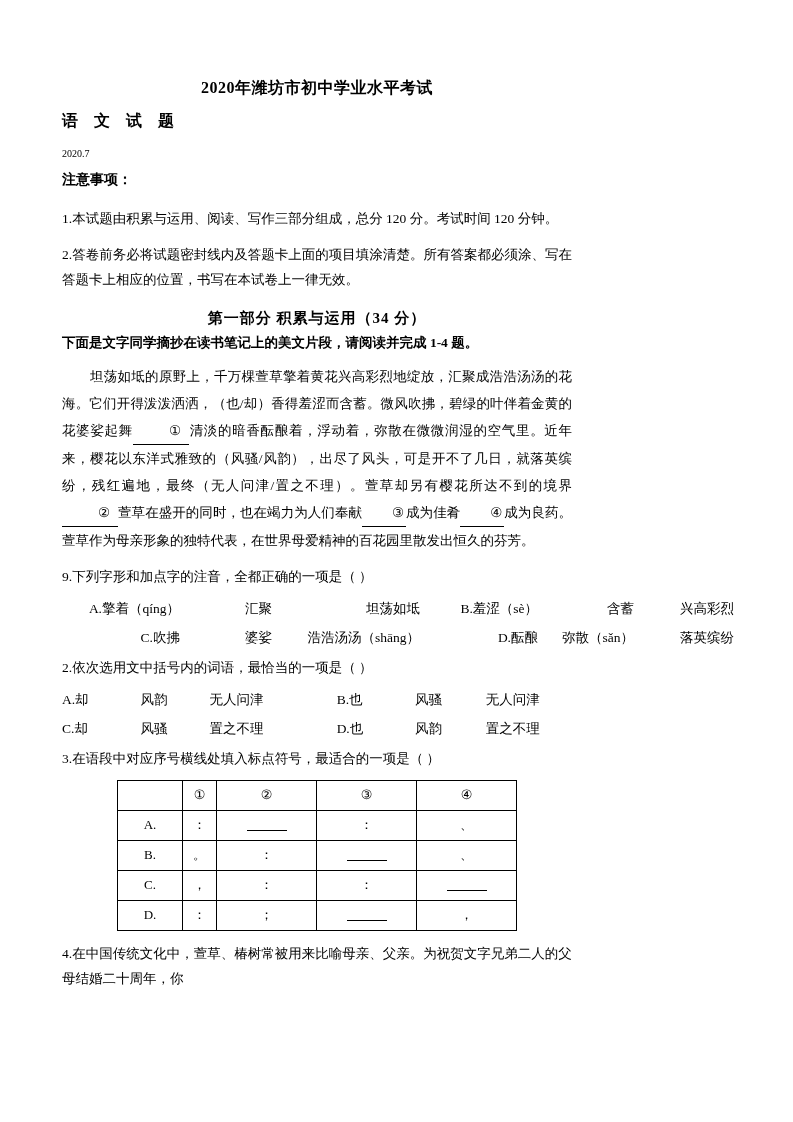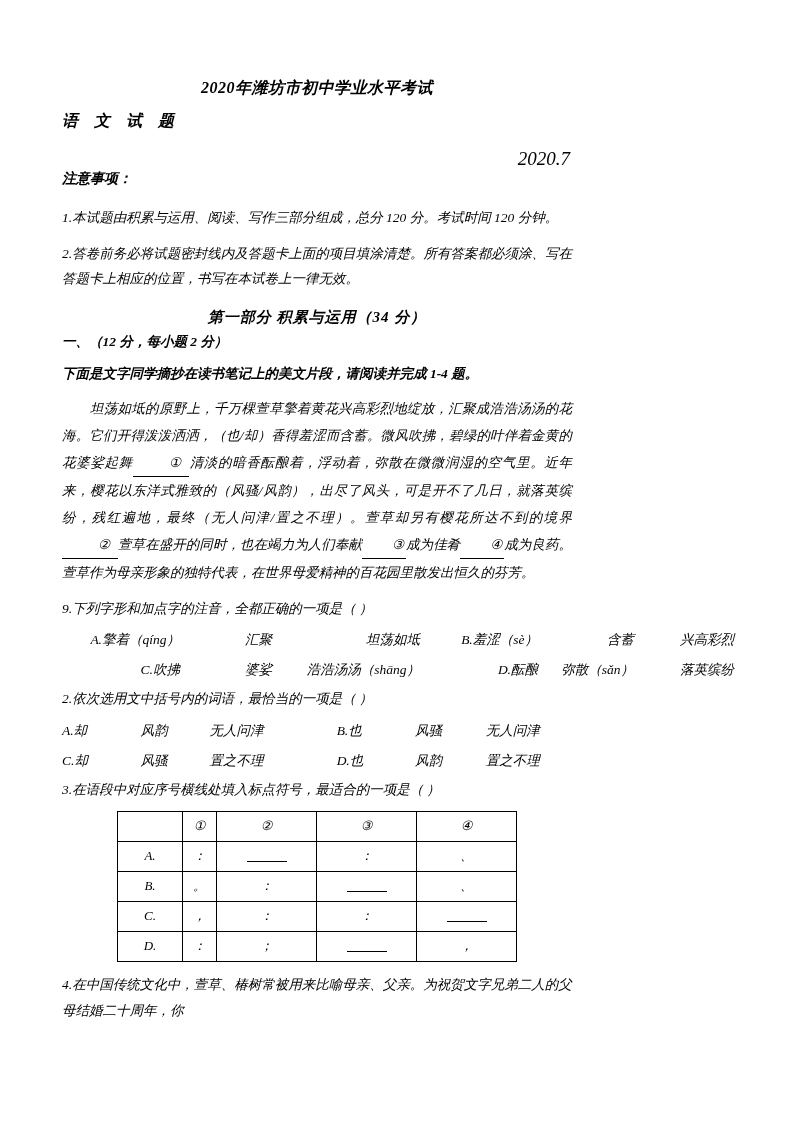--- a/index.html
+++ b/index.html
@@ -13,39 +13,38 @@
     font-family: "Liberation Serif", "DejaVu Serif", serif;
     color: #000000;
     font-size: 13.5px;
     position: relative;
   }
   .page {
     box-sizing: border-box;
     width: 650px;
     height: 1122px;
     padding: 78px 78px 40px 62px;
-    font-style: italic;
   }
   .title-main {
     text-align: center;
     font-weight: bold;
     font-size: 16px;
     letter-spacing: 0.5px;
     margin-bottom: 12px;
   }
   .title-sub {
     text-align: left;
     font-weight: bold;
     font-size: 16px;
     letter-spacing: 6px;
     margin-bottom: 16px;
   }
   .date-right {
-    text-align: right;
-    font-size: 19px;
+    font-size: 10px;
+    margin-bottom: 12px;
     padding-right: 2px;
   }
   .notice-title {
     font-weight: bold;
     font-size: 14px;
     margin-bottom: 18px;
   }
   p.para {
     margin: 0 0 11px 0;
     line-height: 1.85;
@@ -144,21 +143,20 @@
   <div class="title-main">2020年潍坊市初中学业水平考试</div>
   <div class="title-sub">语 文 试 题</div>
   <div class="date-right">2020.7</div>
 
   <div class="notice-title">注意事项：</div>
   <p class="para">1.本试题由积累与运用、阅读、写作三部分组成，总分 120 分。考试时间 120 分钟。</p>
   <p class="para">2.答卷前务必将试题密封线内及答题卡上面的项目填涂清楚。所有答案都必须涂、写在答题卡上相应的位置，书写在本试卷上一律无效。</p>
 
   <div class="section-head">第一部分  积累与运用（34 分）</div>
 
-  <div class="bold-line">一、（12 分，每小题 2 分）</div>
   <div class="bold-line">下面是文字同学摘抄在读书笔记上的美文片段，请阅读并完成 1-4 题。</div>
 
   <p class="passage"><span>坦荡如坻的原野上，千万棵萱草擎着黄花兴高彩烈地绽放，汇聚成浩浩汤汤的花海。它们开得泼泼洒洒，（也/却）香得羞涩而含蓄。微风吹拂，碧绿的叶伴着金黄的花婆娑起舞</span><span class="ul">①</span><span>清淡的暗香酝酿着，浮动着，弥散在微微润湿的空气里。近年来，樱花以东洋式雅致的（风骚/风韵），出尽了风头，可是开不了几日，就落英缤纷，残红遍地，最终（无人问津/置之不理）。萱草却另有樱花所达不到的境界</span><span class="ul">②</span><span>萱草在盛开的同时，也在竭力为人们奉献</span><span class="ul-short">③</span><span>成为佳肴</span><span class="ul-short">④</span><span>成为良药。萱草作为母亲形象的独特代表，在世界母爱精神的百花园里散发出恒久的芬芳。</span></p>
 
   <div class="q">9.下列字形和加点字的注音，全都正确的一项是（      ）</div>
   <div class="opts">
     <div class="col c1">A.擎着（qíng）</div>
     <div class="col c2">汇聚</div>
     <div class="col c3">坦荡如坻</div>
     <div class="col c4">B.羞涩（sè）</div>

